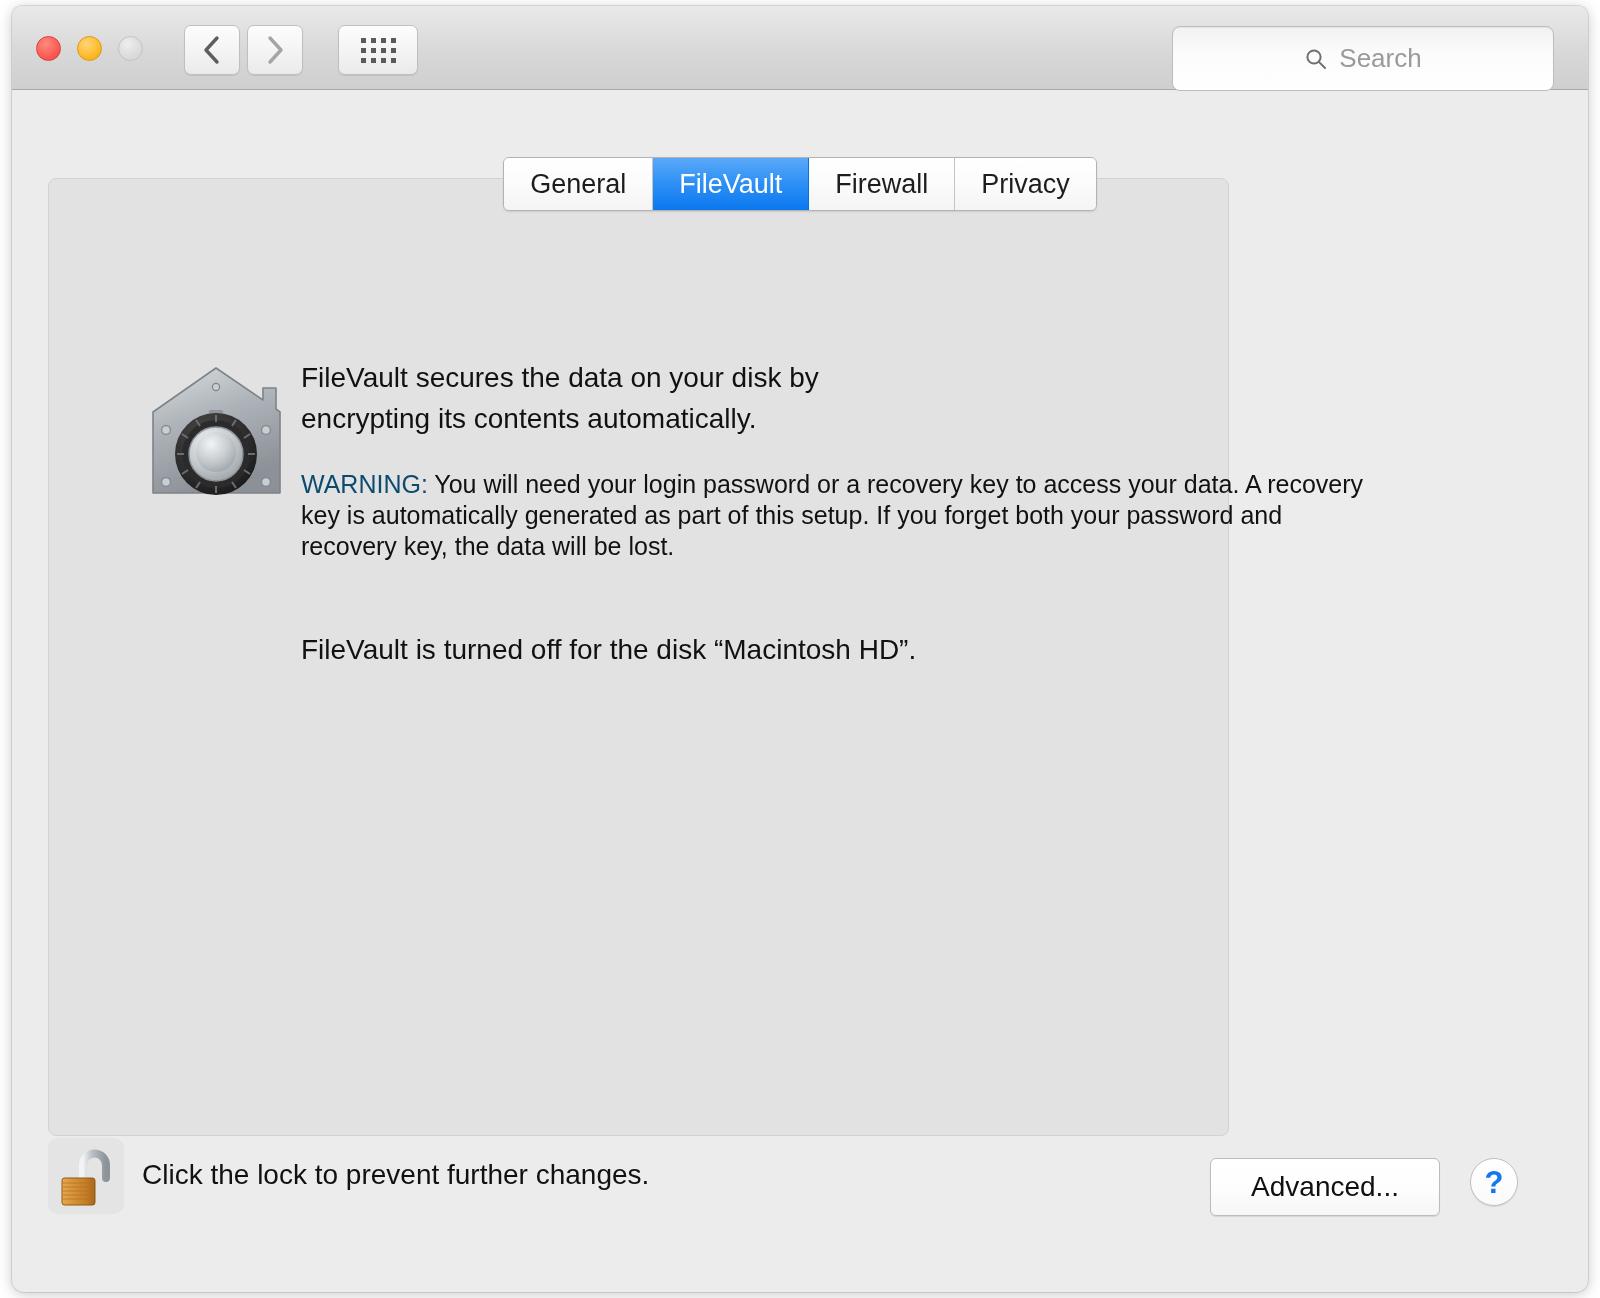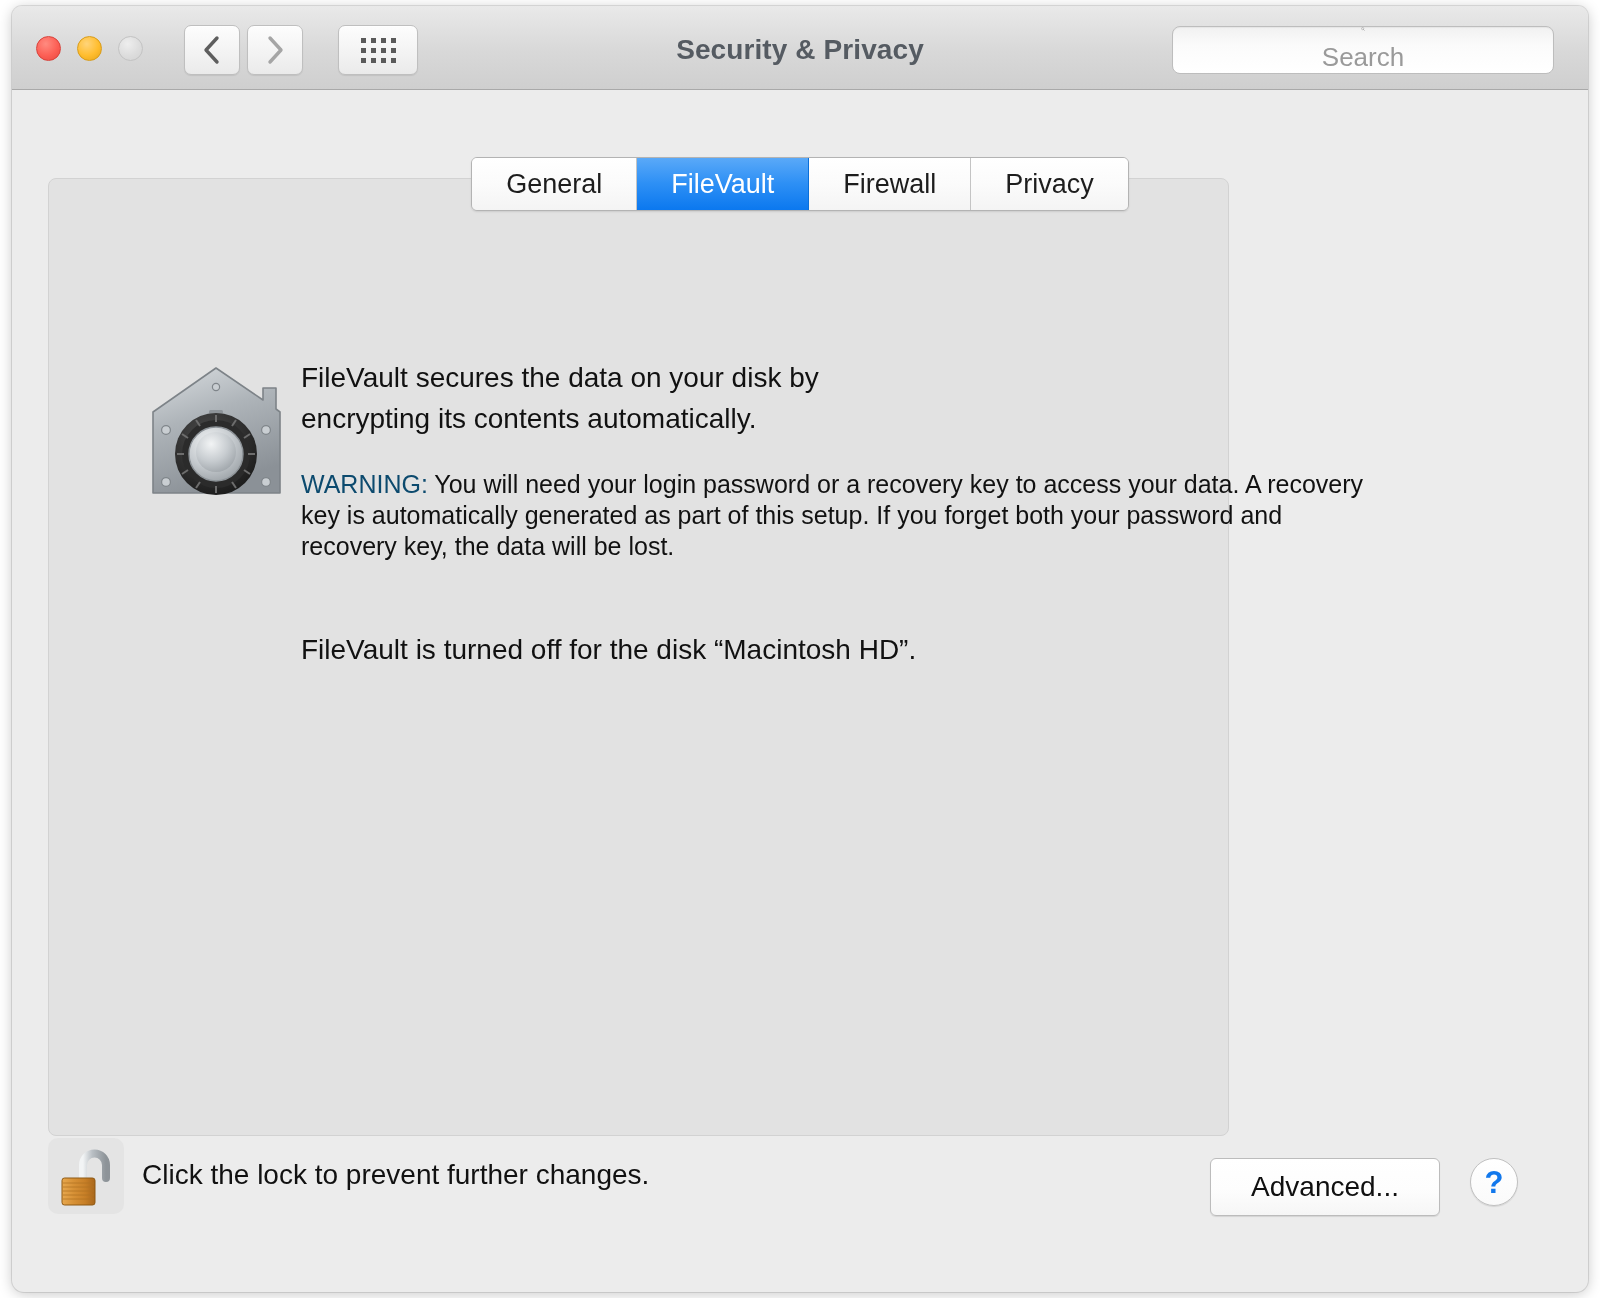--- a/index.html
+++ b/index.html
@@ -123,31 +123,30 @@
     font-weight: bold;
     color: #555b62;
     letter-spacing: 0.1px;
   }
 
   .search-field {
     position: absolute;
     left: 1160px;
     top: 20px;
     width: 382px;
-    height: 48px;
+    height: 65px;
     border-radius: 8px;
     background: linear-gradient(to bottom, #f1f1f1 0%, #fbfbfb 40%, #ffffff 100%);
     border: 1px solid #bdbdbd;
     box-shadow: 0 1px 1px rgba(0,0,0,0.05) inset;
     box-sizing: border-box;
     display: flex;
     align-items: center;
     justify-content: center;
     gap: 11px;
-    flex-direction: column;
   }
   .search-text {
     font-size: 26px;
     color: #9a9a9a;
   }
 
   
   .content {
     position: relative;
     height: 1201px;
@@ -166,21 +165,21 @@
     height: 52px;
     border: 1px solid #b3b3b3;
     border-radius: 6px;
     overflow: hidden;
     box-shadow: 0 1px 2px rgba(0,0,0,0.10);
   }
   .tab {
     display: flex;
     align-items: center;
     justify-content: center;
-    padding: 0 34px;
+    padding: 0 26px;
     font-size: 27px;
     color: #1d1d1d;
     background: linear-gradient(to bottom, #ffffff 0%, #fbfbfb 50%, #f4f4f4 100%);
     border-right: 1px solid #c4c4c4;
     box-sizing: border-box;
   }
   .tab:last-child { border-right: none; }
   .tab.selected {
     background: linear-gradient(to bottom, #5aa9f8 0%, #2e90f5 48%, #0b78ef 100%);
     color: #ffffff;
@@ -348,21 +347,20 @@
           <i></i>
           <i></i>
           <i></i>
         <i></i>
           <i></i>
           <i></i>
           <i></i>
       </span>
     </div>
 
-    <div class="win-title">Security &amp; Privacy</div>
 
     <div class="search-field">
       <svg width="24" height="24" viewBox="0 0 24 24">
         <circle cx="10" cy="10" r="6.6" fill="none" stroke="#6f6f6f" stroke-width="2"></circle>
         <line x1="14.9" y1="14.9" x2="21" y2="21" stroke="#6f6f6f" stroke-width="2" stroke-linecap="round"></line>
       </svg>
       <span class="search-text">Search</span>
     </div>
   </div>
 

